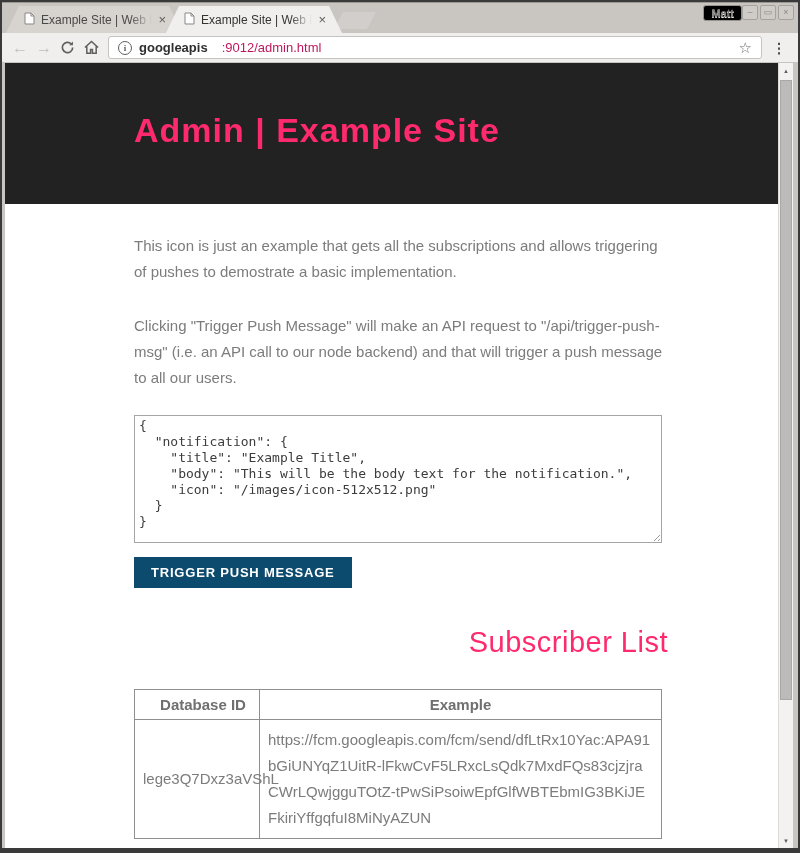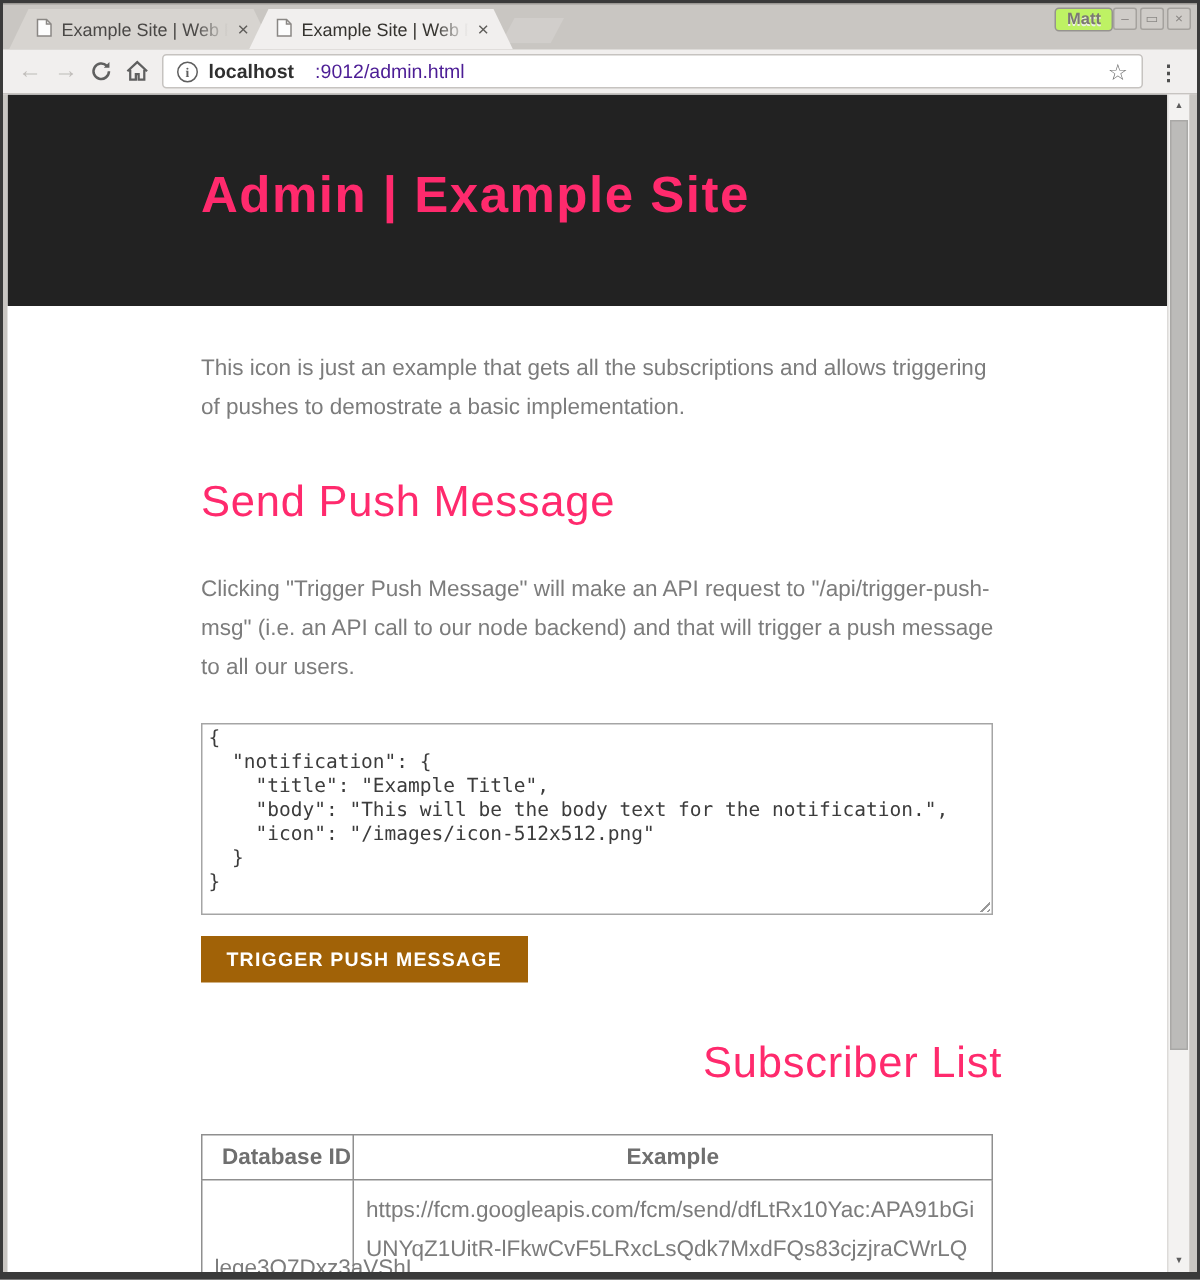--- a/index.html
+++ b/index.html
@@ -12,21 +12,21 @@
     border:2px solid #3a3a3a; border-bottom-width:5px;
     display:flex; flex-direction:column;
     position:relative; overflow:hidden;
   }
 
   
   .frame-top{ height:31px; position:relative; flex:0 0 auto; border-top:1px solid #9b9894;}
   .profile-area{ position:absolute; top:2px; right:56px; display:flex; gap:4px; }
   .profile-btn{
     height:16px; padding:0 7px; font-size:11px; font-weight:bold;
-    color:#7b7874; background:#bef264; border:1px solid #96938f; border-radius:3px;
+    color:#7b7874; background:#000000; border:1px solid #96938f; border-radius:3px;
     text-shadow:0 1px 0 #efedea; line-height:14px;
   }
   .win-controls{ position:absolute; top:2px; right:4px; display:flex; gap:2px; }
   .win-btn{
     width:16px; height:15px; border:1px solid #a5a29e; border-radius:2px;
     color:#8a8784; font-size:9px; line-height:13px; text-align:center; background:#cfccc8;
   }
   .tabs{ position:absolute; left:4px; bottom:0; display:flex; align-items:flex-end; }
   .tab{
     width:176px; height:27px; display:flex; align-items:center; gap:6px;
@@ -59,21 +59,21 @@
   .urlbar{
     flex:1; height:23px; background:#fff; border:1px solid #c6c3c0; border-radius:3px;
     display:flex; align-items:center; gap:7px; padding:0 9px; font-size:13px;
   }
   .info-icon{
     width:14px; height:14px; border:1px solid #5e5e5e; border-radius:50%;
     color:#5e5e5e; font-size:9px; font-weight:bold; font-family:"Liberation Serif", serif;
     text-align:center; line-height:12px; flex:0 0 auto;
   }
   .url-host{ color:#2f2f2f; font-weight:bold; }
-  .url-rest{ color:#4c1d95;padding-left:14px; }
+  .url-rest{ color:#be185d;padding-left:14px; }
   .star-icon{ margin-left:auto; color:#6e6e6e; font-size:15px; }
   .menu-dots{ color:#4f4f4f; font-size:14px; font-weight:bold; padding:0 2px; }
 
   
   .content-row{ flex:1 1 auto; display:flex; min-height:0; padding-left:3px; }
   .page{ flex:1; background:#fff; overflow:hidden; position:relative; }
 
   
   .scrollbar{ width:15px; flex:0 0 auto; display:flex; flex-direction:column; background:#f3f2f1; border-left:1px solid #dddbd9; }
   .sb-btn{ height:15px; flex:0 0 auto; display:flex; align-items:center; justify-content:center; color:#5c5c5c; font-size:6px; }
@@ -95,30 +95,30 @@
     border:1px solid #a5a5a5; background:#fff; padding:2px 4px;
     font-family:"DejaVu Sans Mono", monospace; font-size:13px; line-height:16px; color:#3c3c3c;
     overflow:auto;
   }
   .resize-grip{
     position:absolute; right:2px; bottom:2px; width:9px; height:9px;
     background:repeating-linear-gradient(135deg, transparent 0 2px, #9a9a9a 2px 3px);
     clip-path:polygon(100% 0, 100% 100%, 0 100%);
   }
   .trigger-btn{
-    margin-top:14px; border:none; background:#a16207; color:#ffffff;
+    margin-top:14px; border:none; background:#0c4a6e; color:#ffffff;
     font-family:"Liberation Sans", sans-serif; font-size:13px; font-weight:bold;
     letter-spacing:0.8px; padding:8px 17px; display:inline-block;
   }
 
   .sub-table{ margin-top:30px; width:528px; border-collapse:collapse; table-layout:fixed; }
   .sub-table th, .sub-table td{ border:1px solid #8f8f8f; }
   .sub-table th{ height:30px; font-size:15px; font-weight:bold; color:#6f6f6f; text-align:center; }
   .sub-table td{ font-size:15px; line-height:26px; color:#7c7c7c; padding:7px 8px; vertical-align:middle; }
-  .col-id{ width:101px;padding-left:12px; }
+  .col-id{ width:125px;padding-left:12px; }
   td.cell-endpoint{ word-break:break-all; }
 </style>
 </head>
 <body>
 
 <div class="window">
 
   <div class="frame-top">
     <div class="tabs">
       <div class="tab inactive">
@@ -162,37 +162,36 @@
           <path d="M13.8 1.5 v4 h-4 z" fill="#5f5f5f"></path>
         </svg>
     </span>
     <span class="home-icon">
       <svg width="17" height="15" viewBox="0 0 18 16">
           <path d="M2 8 L9 1.5 L16 8 M4 7 v7 h4 v-4 h2 v4 h4 v-7" fill="none" stroke="#5f5f5f" stroke-width="1.6"></path>
         </svg>
     </span>
     <div class="urlbar">
       <span class="info-icon">i</span>
-      <span><span class="url-host">localhost</span><span class="url-rest">:9012/admin.html</span></span>
+      <span><span class="url-host">googleapis</span><span class="url-rest">:9012/admin.html</span></span>
       <span class="star-icon">☆</span>
     </div>
     <span class="menu-dots">⋮</span>
   </div>
 
   <div class="content-row">
     <div class="page">
 
       <div class="site-header">
         <div class="site-title">Admin | Example Site</div>
       </div>
 
       <div class="page-body">
         <p>This icon is just an example that gets all the subscriptions and allows triggering of pushes to demostrate a basic implementation.</p>
 
-        <div class="h2">Send Push Message</div>
 
         <p>Clicking "Trigger Push Message" will make an API request to "/api/trigger-push-msg" (i.e. an API call to our node backend) and that will trigger a push message to all our users.</p>
 
         <div class="payload-wrap">
           <textarea class="payload" spellcheck="false" style="">{
   "notification": {
     "title": "Example Title",
     "body": "This will be the body text for the notification.",
     "icon": "/images/icon-512x512.png"
   }

